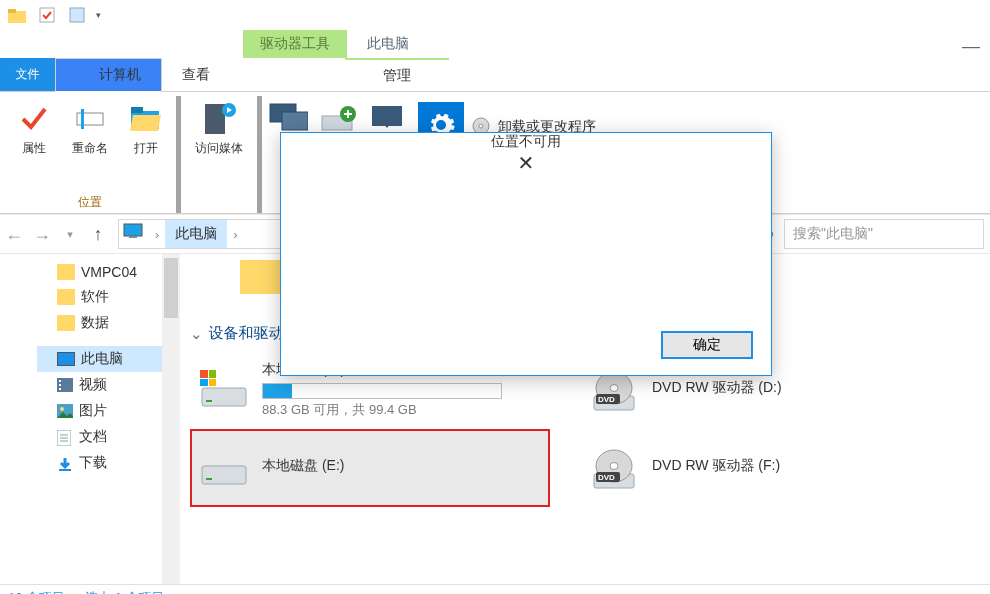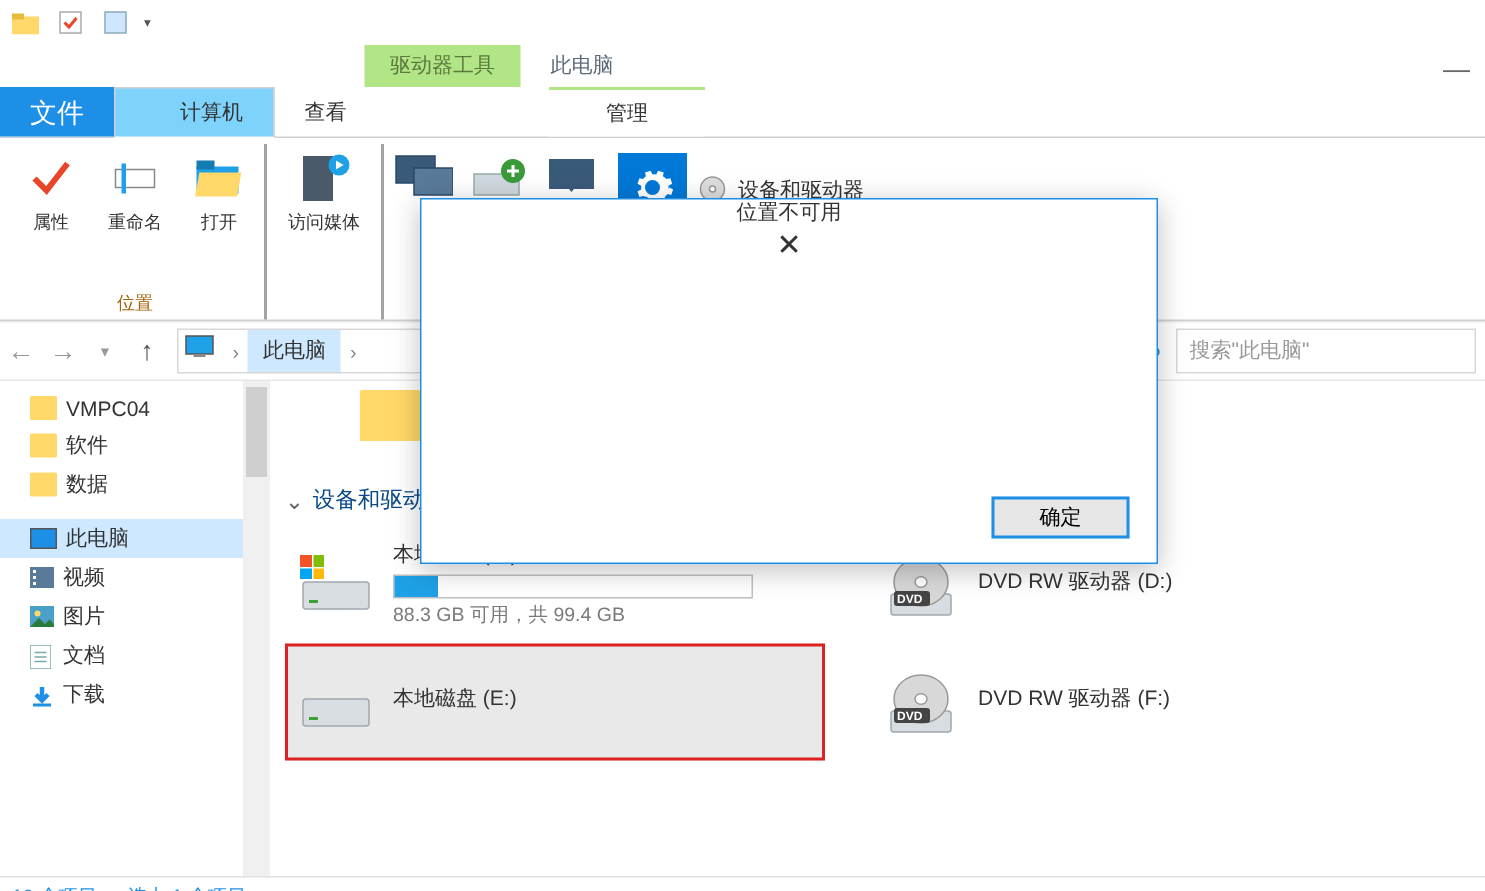--- a/index.html
+++ b/index.html
@@ -13,29 +13,29 @@
 
 .titlerow { height: 28px; display: flex; align-items: stretch; background: #fff; position: relative; }
 .titlerow .spacer { width: 243px; }
 .titlerow .tools { width: 104px; background: #b2e586; display: flex; align-items: center; justify-content: center; color: #5a7a3e; font-size: 14px; }
 .titlerow .winlabel { padding: 0 20px; display: flex; align-items: center; color: #5e6a7a; font-size: 14px; }
 .titlerow .wincontrols { position: absolute; right: 10px; top: 6px; display: flex; gap: 22px; color: #666; font-size: 18px; }
 .titlerow .wincontrols span { cursor: default; }
 
 
 .tabs { height: 34px; display: flex; align-items: stretch; border-bottom: 1px solid #d0d0d0; }
-.tabs .filetab { width: 76px; background: #1e8fe6; color: #fff; display: flex; align-items: center; justify-content: center; font-size: 18px; }
+.tabs .filetab { width: 55px; background: #1e8fe6; color: #fff; display: flex; align-items: center; justify-content: center; font-size: 12px; }
 .tabs .tab { padding: 0 20px; display: flex; align-items: center; font-size: 14px; color: #333; }
-.tabs .tab.active { border: 1px solid #d0d0d0; border-bottom: 1px solid #fff; background: #7dd3fc; margin-bottom: -1px; padding-left: 43px; }
+.tabs .tab.active { border: 1px solid #d0d0d0; border-bottom: 1px solid #fff; background: #3b82f6; margin-bottom: -1px; padding-left: 43px; }
 .tabs .toolstab { width: 104px; display: flex; align-items: center; justify-content: center; background: #fff; border-top: 2px solid #b2e586; font-size: 14px; }
 .tabs .spacer2 { width: 115px; }
 
 
 .ribbon { height: 122px; background: #fff; border-bottom: 1px solid #d0d0d0; display: flex; padding: 4px 0 0 4px; }
-.ribbon .group { display: flex; flex-direction: column; align-items: center; border-right: 2px solid #a3a3a3; padding: 0 6px; }
+.ribbon .group { display: flex; flex-direction: column; align-items: center; border-right: 5px solid #a3a3a3; padding: 0 6px; }
 .ribbon .group-items { display: flex; flex: 1; align-items: flex-start; }
 .ribbon .group-label { font-size: 12px; color: #a16207; padding: 2px 0; }
 .ribbon .ritem { width: 48px; display: flex; flex-direction: column; align-items: center; gap: 4px; padding-top: 4px; }
 .ribbon .ritem .riconn { width: 36px; height: 36px; display: flex; align-items: center; justify-content: center; }
 .ribbon .ritem .rlabel { font-size: 12px; color: #333; text-align: center; }
 .ribbon .wide { width: 64px; }
 .ribbon-right { display: flex; align-items: flex-start; padding-top: 6px; gap: 10px; }
 .gear-block { width: 46px; height: 46px; background: #0078d7; display: flex; align-items: center; justify-content: center; }
 .uninst { display: flex; align-items: center; gap: 8px; font-size: 14px; color: #333; margin-top: 4px; }
 
@@ -45,21 +45,21 @@
 .navbar .navbtn.enabled { color: #555; }
 .navbar .bread { flex: 1; height: 30px; border: 1px solid #d8d8d8; margin: 0 6px; display: flex; align-items: center; background: #fff; }
 .bread .pc-icon { width: 22px; height: 22px; margin: 0 4px; }
 .bread .crumb { background: #cde8ff; height: 100%; display: flex; align-items: center; padding: 0 10px; font-size: 14px; }
 .bread .chev { padding: 0 6px; color: #888; }
 .navbar .refresh { width: 30px; text-align: center; color: #1e8fe6; }
 .navbar .search { width: 200px; height: 30px; border: 1px solid #d8d8d8; padding: 0 8px; color: #999; font-size: 14px; display: flex; align-items: center; margin-right: 6px; }
 
 
 .main { display: flex; height: 330px; }
-.sidebar { width: 180px; overflow: hidden; display: flex; }
+.sidebar { width: 180px; overflow: hidden; display: flex; padding-left: 37px; }
 .sb-tree { flex: 1; padding: 6px 0; }
 .sb-scroll { width: 18px; background: #f0f0f0; display: flex; justify-content: center; }
 .sb-thumb { width: 14px; height: 60px; background: #cfcfcf; margin-top: 4px; }
 .sb-item { display: flex; align-items: center; gap: 6px; padding: 4px 4px 4px 20px; font-size: 14px; }
 .sb-item.selected { background: #cde8ff; }
 .sb-item .fico { width: 18px; height: 16px; }
 .folder-ico { background: #ffd869; border-radius: 1px; display: inline-block; }
 .pc-ico { width: 18px; height: 14px; background: #1e8fe6; border: 1px solid #555; display: inline-block; }
 .small-ico { width: 16px; height: 14px; display: inline-block; }
 
@@ -200,21 +200,21 @@
           <div class="gear-block">
             <svg width="30" height="30" viewBox="0 0 24 24">
                 <path fill="#fff" d="M12 8a4 4 0 100 8 4 4 0 000-8zm9 4l2 1-1 3-2-.5a8 8 0 01-1.5 1.5l.5 2-3 1-1-2a8 8 0 01-2 0l-1 2-3-1 .5-2A8 8 0 017 16.5L5 17l-1-3 2-1a8 8 0 010-2l-2-1 1-3 2 .5A8 8 0 018.5 6L8 4l3-1 1 2a8 8 0 012 0l1-2 3 1-.5 2A8 8 0 0119.5 7.5L21.5 7l1 3-2 1a8 8 0 010 2z"></path>
               </svg>
           </div>
           <div class="uninst">
             <span><svg width="18" height="18">
                   <circle cx="9" cy="9" r="8" fill="#ddd" stroke="#999"></circle>
                   <circle cx="9" cy="9" r="2" fill="#fff" stroke="#999"></circle>
                 </svg></span>
-            <span>设备和驱动器</span>
+            <span>卸载或更改程序</span>
           </div>
         </div>
       </div>
     </div>
     <div class="group-label">&nbsp;</div>
   </div>
 </div>
 
 <div class="navbar">
   <div class="navbtn">←</div>

